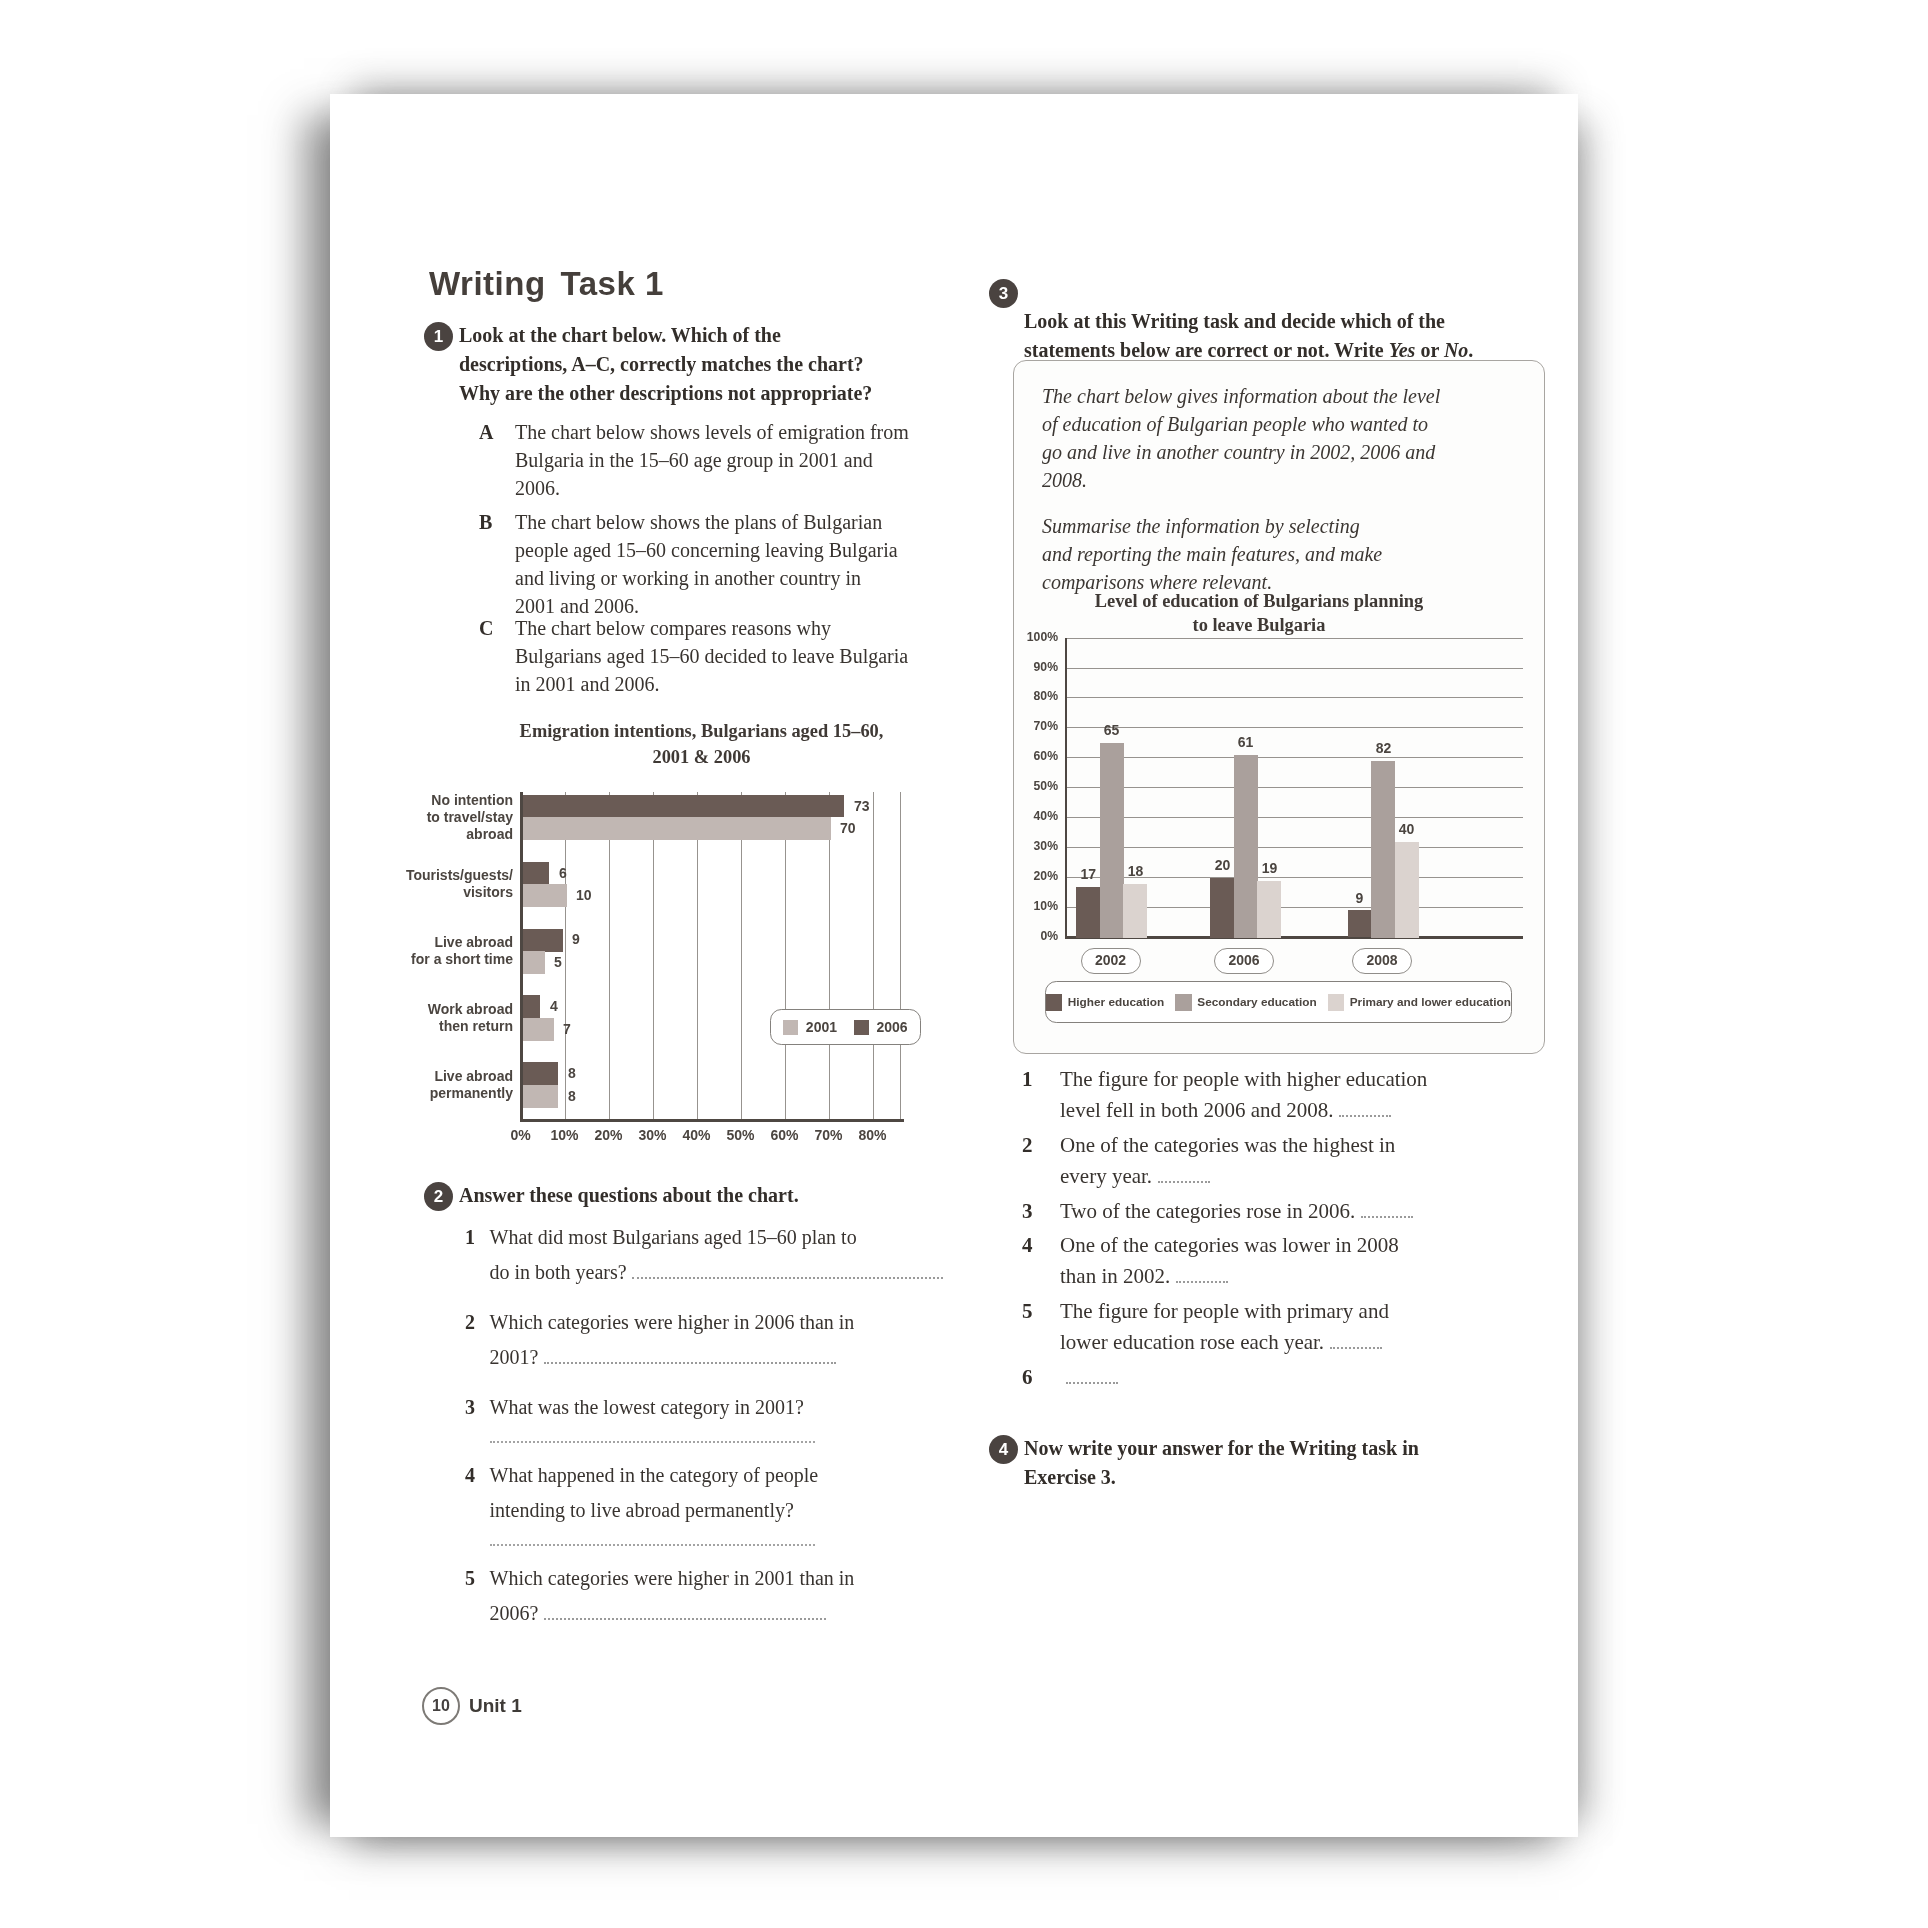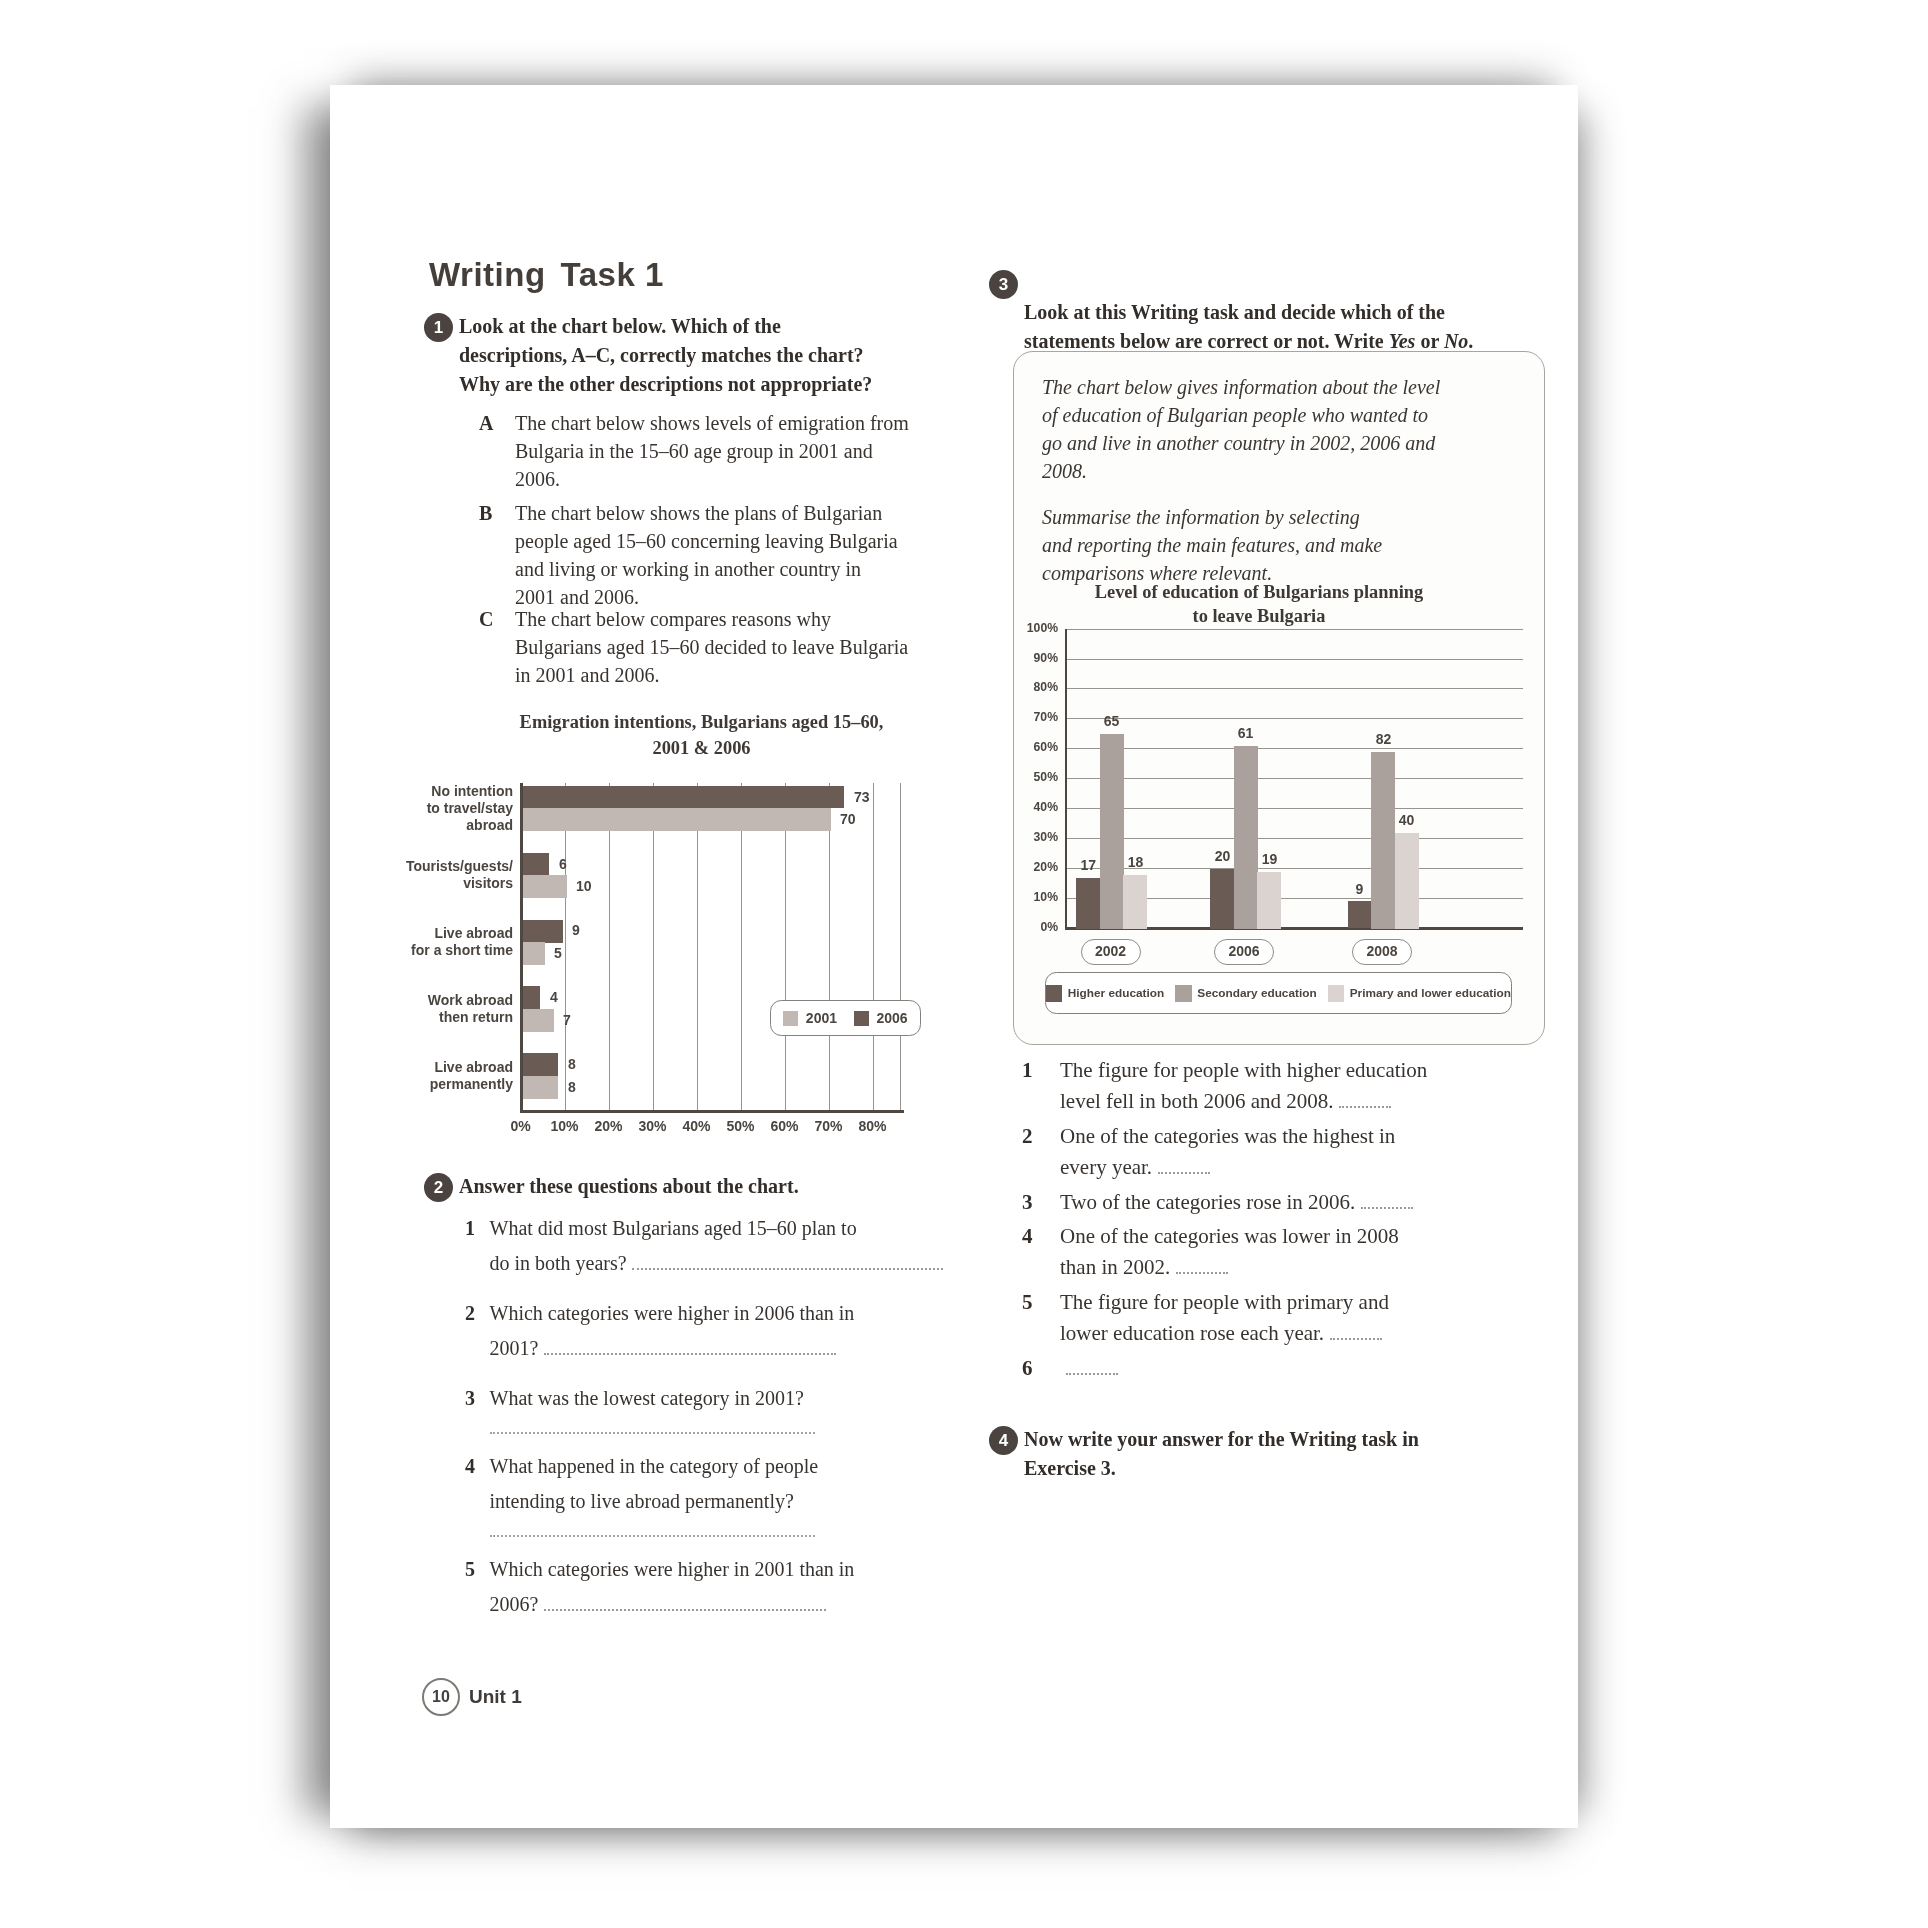--- a/index.html
+++ b/index.html
@@ -1,39 +1,39 @@
 <!DOCTYPE html>
 <html style="font-size:15px"><head>
 <meta charset="utf-8">
 <style>
   html,body{margin:0;padding:0;background:#ffffff;}
   .canvas{position:relative;width:1928px;height:1928px;background:#ffffff;overflow:hidden;
           font-family:"Liberation Serif", serif;color:#38332f;}
-  .page{position:absolute;left:330px;top:85px;width:1248px;height:1743px;background:#ffffff;
+  .page{position:absolute;left:330px;top:94px;width:1248px;height:1743px;background:#ffffff;
         box-shadow:-43px 3.8px 38px -17px rgba(60,60,60,.55),
                    32px 5.6px 34px -22.6px rgba(80,80,80,.45),
                    0 28px 36px -19px rgba(70,70,70,.50),
                    0 -30px 34px -22.6px rgba(90,90,90,.45);}
   .abs{position:absolute;}
   .heading{font-family:"Liberation Sans",sans-serif;font-size:33px;color:#453f3b;letter-spacing:0.5px;}
   .heading .w1{font-weight:800;}
   .heading .w2{font-weight:700;margin-left:15px;}
   .badge{width:29px;height:29px;border-radius:50%;background:#4a4340;color:#fff;text-align:center;
          font:700 17px/29px "Liberation Sans",sans-serif;}
   .exh{font:700 20px/29px "Liberation Serif",serif;color:#332e2a;white-space:pre-line;}
   .opt{font:400 20px/28px "Liberation Serif",serif;white-space:pre-line;}
   .optletter{font:700 20px/28px "Liberation Serif",serif;color:#332e2a;}
   .q2list{font:400 20px/35px "Liberation Serif",serif;}
   .q2item{position:relative;padding-left:24.5px;margin:0 0 15px 0;}
   .qn{position:absolute;left:0;top:0;font-weight:700;color:#332e2a;}
   .qt{white-space:pre-line;}
   .dots{display:inline-block;border-bottom:2.4px dotted #9a9a9a;height:14px;vertical-align:baseline;margin-left:5.6px;}
   .w330{width:311px;}.w310{width:292px;}.w300{width:282px;}.w55{width:52px;}
   .dotline{display:block;border-bottom:2.4px dotted #a3a3a3;width:325px;height:2.8px;margin:13px 0 5.6px 0;}
-  .taskbox{border:1.9px solid #a8a5a1;border-radius:20px;background:#fdfdfc;}
+  .taskbox{border:1.9px solid #a8a5a1;border-radius:13px;background:#fdfdfc;}
   .boxital{font:italic 400 20px/28px "Liberation Serif",serif;color:#3b3632;white-space:pre-line;}
   .c1title,.c2title{font:700 18.4px/25.4px "Liberation Serif",serif;color:#3f3935;text-align:center;}
   .q3list{font:400 21px/31px "Liberation Serif",serif;}
   .q3item{position:relative;padding-left:38px;margin:0 0 3.8px 0;}
   .legendbox{display:flex;align-items:center;justify-content:center;background:#fff;
              border:1.9px solid #84817d;border-radius:11.3px;}
   .sw{display:inline-block;}
   .legtxt{font:700 14px "Liberation Sans",sans-serif;color:#4b4540;margin:0 17px 0 7.5px;}
   .legtxt2{font:700 11.8px "Liberation Sans",sans-serif;color:#4b4540;margin:0 11.3px 0 5.6px;white-space:nowrap;}
   .watermark{border-radius:59px;display:flex;align-items:center;justify-content:center;}

